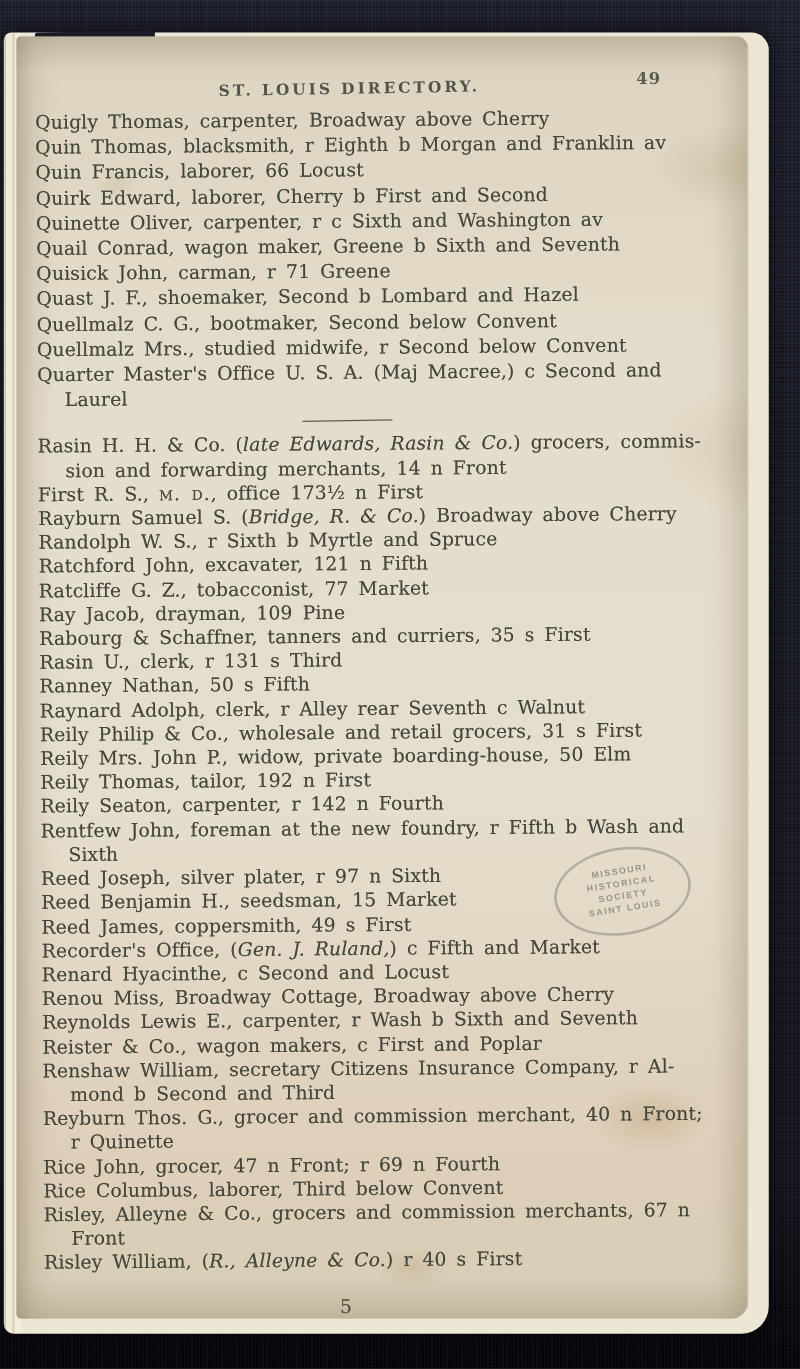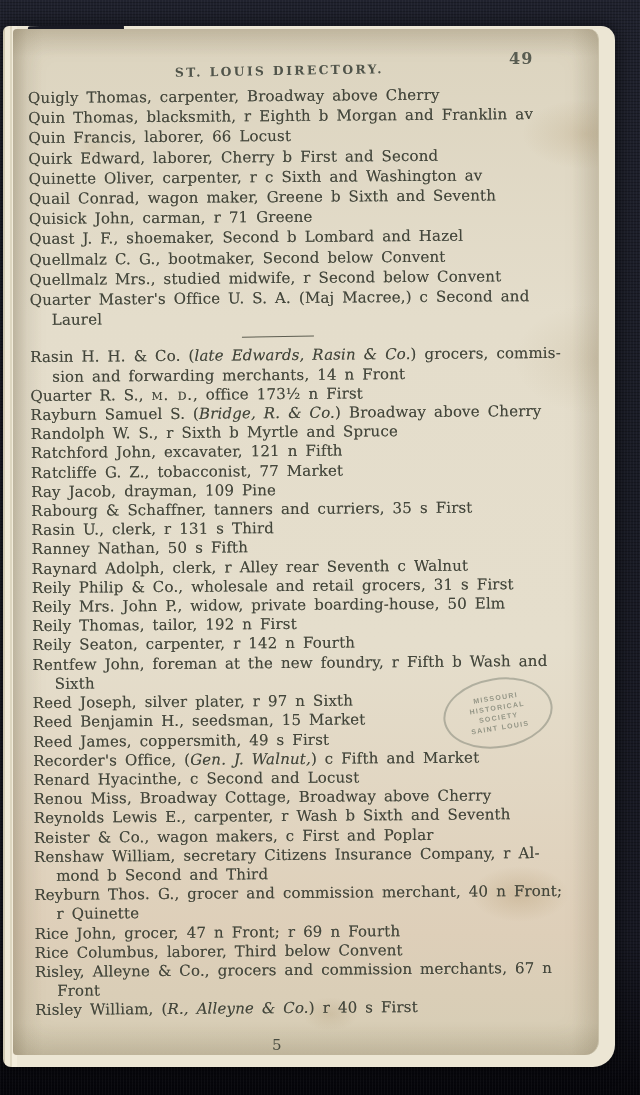--- a/index.html
+++ b/index.html
@@ -52,22 +52,22 @@
     position:absolute;left:28px;top:25px;width:96px;height:12px;
     background:#191a23;border-radius:2px;transform:rotate(-1.4deg);
   }
 
   .header-title{
     position:absolute;left:162px;top:34px;
     font-size:12.3px;font-weight:700;letter-spacing:2.4px;
     color:#50544a;transform:rotate(-1deg);white-space:nowrap;
   }
   .header-pagenum{
-    position:absolute;left:496px;top:20px;
-    font-size:16px;font-weight:700;letter-spacing:1px;color:#595d52;
+    position:absolute;left:496px;top:27px;
+    font-size:13px;font-weight:700;letter-spacing:1px;color:#595d52;
   }
 
   .entries{
     position:absolute;left:15px;top:59px;width:580px;
     color:#43463b;
     transform:rotate(-0.45deg);
     transform-origin:0 0;
   }
   .entry{
     margin:0;padding-left:22px;text-indent:-22px;
@@ -126,39 +126,39 @@
           <p class="entry"><span>Quail Conrad, wagon maker, Greene b Sixth and Seventh</span></p>
           <p class="entry"><span>Quisick John, carman, r 71 Greene</span></p>
           <p class="entry"><span>Quast J. F., shoemaker, Second b Lombard and Hazel</span></p>
           <p class="entry"><span>Quellmalz C. G., bootmaker, Second below Convent</span></p>
           <p class="entry"><span>Quellmalz Mrs., studied midwife, r Second below Convent</span></p>
           <p class="entry"><span>Quarter Master's Office U. S. A. (Maj Macree,) c Second and</span><br><span>Laurel</span></p>
         </div>
         <div class="section-divider"></div>
         <div class="section-r">
           <p class="entry"><span>Rasin H. H. &amp; Co. (</span><span class="italic">late Edwards, Rasin &amp; Co.</span><span>) grocers, commis-</span><br><span>sion and forwarding merchants, 14 n Front</span></p>
-          <p class="entry"><span>Quarter R. S., </span><span class="sc">m. d.</span><span>, office 173½ n First</span></p>
+          <p class="entry"><span>First R. S., </span><span class="sc">m. d.</span><span>, office 173½ n First</span></p>
           <p class="entry"><span>Rayburn Samuel S. (</span><span class="italic">Bridge, R. &amp; Co.</span><span>) Broadway above Cherry</span></p>
           <p class="entry"><span>Randolph W. S., r Sixth b Myrtle and Spruce</span></p>
           <p class="entry"><span>Ratchford John, excavater, 121 n Fifth</span></p>
           <p class="entry"><span>Ratcliffe G. Z., tobacconist, 77 Market</span></p>
           <p class="entry"><span>Ray Jacob, drayman, 109 Pine</span></p>
           <p class="entry"><span>Rabourg &amp; Schaffner, tanners and curriers, 35 s First</span></p>
           <p class="entry"><span>Rasin U., clerk, r 131 s Third</span></p>
           <p class="entry"><span>Ranney Nathan, 50 s Fifth</span></p>
           <p class="entry"><span>Raynard Adolph, clerk, r Alley rear Seventh c Walnut</span></p>
           <p class="entry"><span>Reily Philip &amp; Co., wholesale and retail grocers, 31 s First</span></p>
           <p class="entry"><span>Reily Mrs. John P., widow, private boarding-house, 50 Elm</span></p>
           <p class="entry"><span>Reily Thomas, tailor, 192 n First</span></p>
           <p class="entry"><span>Reily Seaton, carpenter, r 142 n Fourth</span></p>
           <p class="entry"><span>Rentfew John, foreman at the new foundry, r Fifth b Wash and</span><br><span>Sixth</span></p>
           <p class="entry"><span>Reed Joseph, silver plater, r 97 n Sixth</span></p>
           <p class="entry"><span>Reed Benjamin H., seedsman, 15 Market</span></p>
           <p class="entry"><span>Reed James, coppersmith, 49 s First</span></p>
-          <p class="entry"><span>Recorder's Office, (</span><span class="italic">Gen. J. Walnut,</span><span>) c Fifth and Market</span></p>
+          <p class="entry"><span>Recorder's Office, (</span><span class="italic">Gen. J. Ruland,</span><span>) c Fifth and Market</span></p>
           <p class="entry"><span>Renard Hyacinthe, c Second and Locust</span></p>
           <p class="entry"><span>Renou Miss, Broadway Cottage, Broadway above Cherry</span></p>
           <p class="entry"><span>Reynolds Lewis E., carpenter, r Wash b Sixth and Seventh</span></p>
           <p class="entry"><span>Reister &amp; Co., wagon makers, c First and Poplar</span></p>
           <p class="entry"><span>Renshaw William, secretary Citizens Insurance Company, r Al-</span><br><span>mond b Second and Third</span></p>
           <p class="entry"><span>Reyburn Thos. G., grocer and commission merchant, 40 n Front;</span><br><span>r Quinette</span></p>
           <p class="entry"><span>Rice John, grocer, 47 n Front; r 69 n Fourth</span></p>
           <p class="entry"><span>Rice Columbus, laborer, Third below Convent</span></p>
           <p class="entry"><span>Risley, Alleyne &amp; Co., grocers and commission merchants, 67 n</span><br><span>Front</span></p>
           <p class="entry"><span>Risley William, (</span><span class="italic">R., Alleyne &amp; Co.</span><span>) r 40 s First</span></p>

